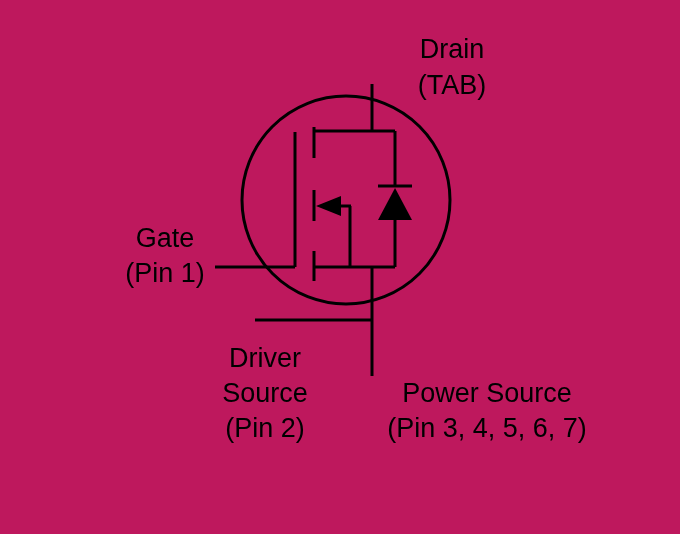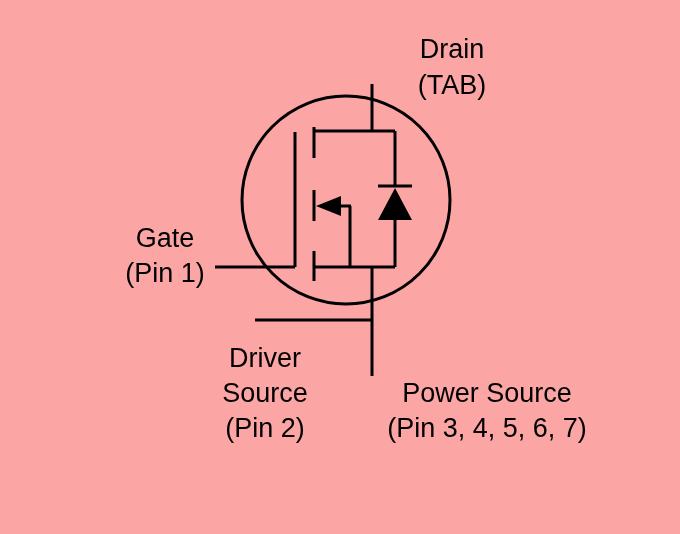--- a/index.html
+++ b/index.html
@@ -4,21 +4,21 @@
 <style>
   html, body {
     margin: 0;
     padding: 0;
     background: #ffffff;
   }
   .canvas {
     position: relative;
     width: 680px;
     height: 534px;
-    background: #fca5a5;
+    background: #be185d;
     font-family: "Liberation Sans", sans-serif;
     overflow: hidden;
   }
   svg { display: block; }
   .wire {
     stroke: #000000;
     stroke-width: 3;
     fill: none;
     stroke-linecap: butt;
   }

